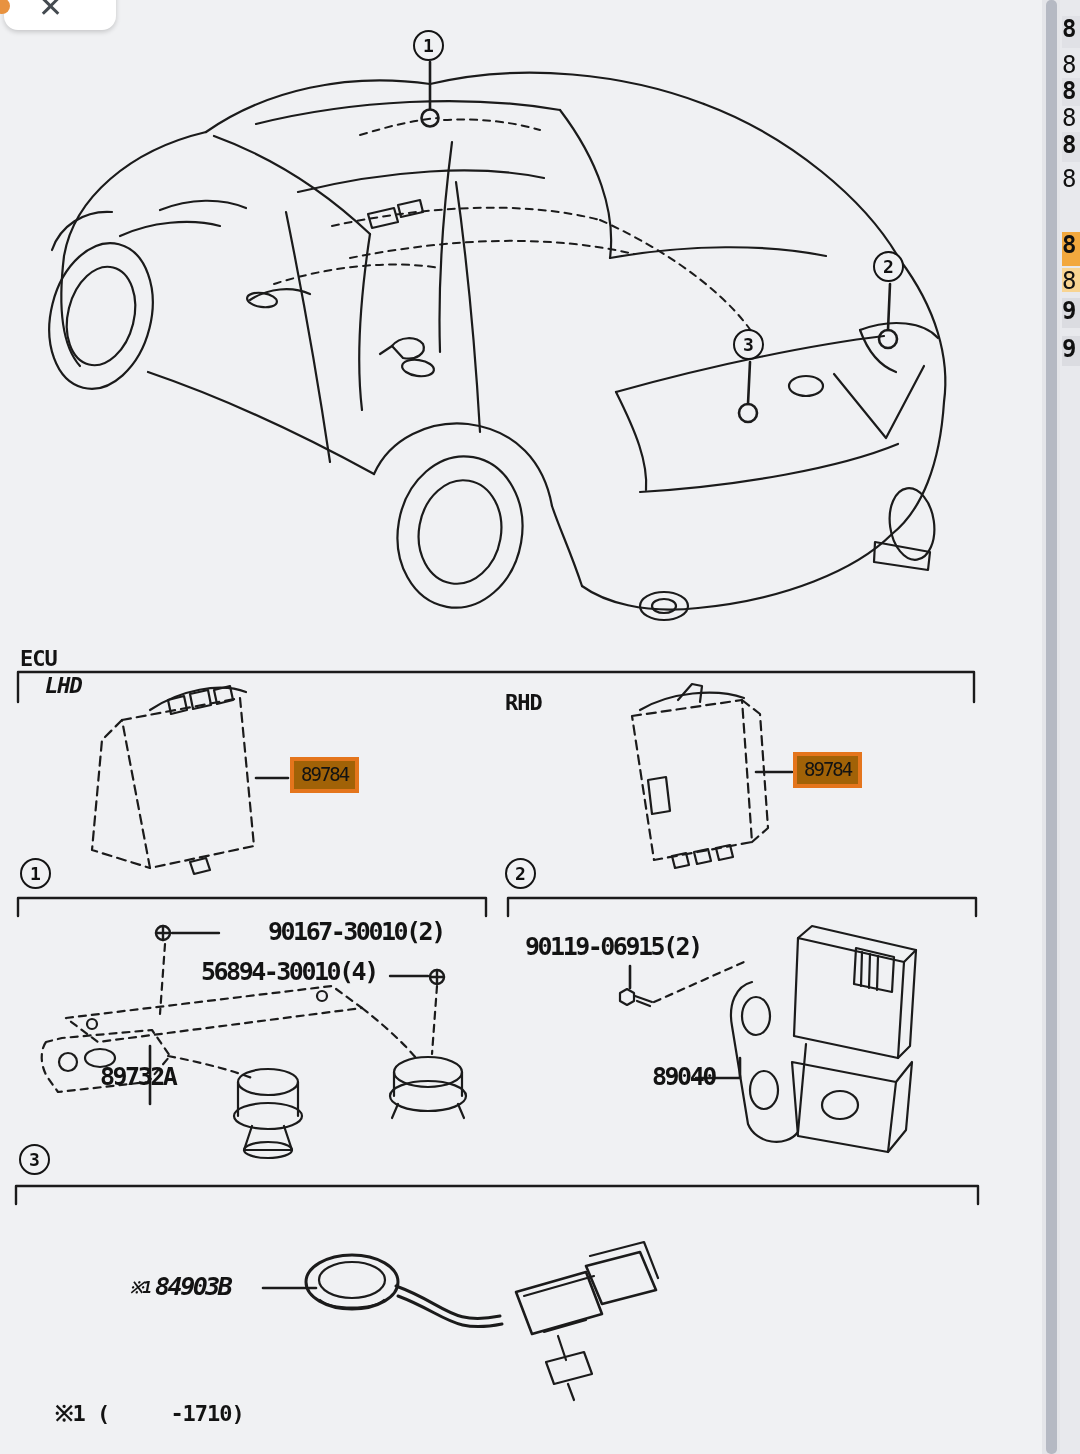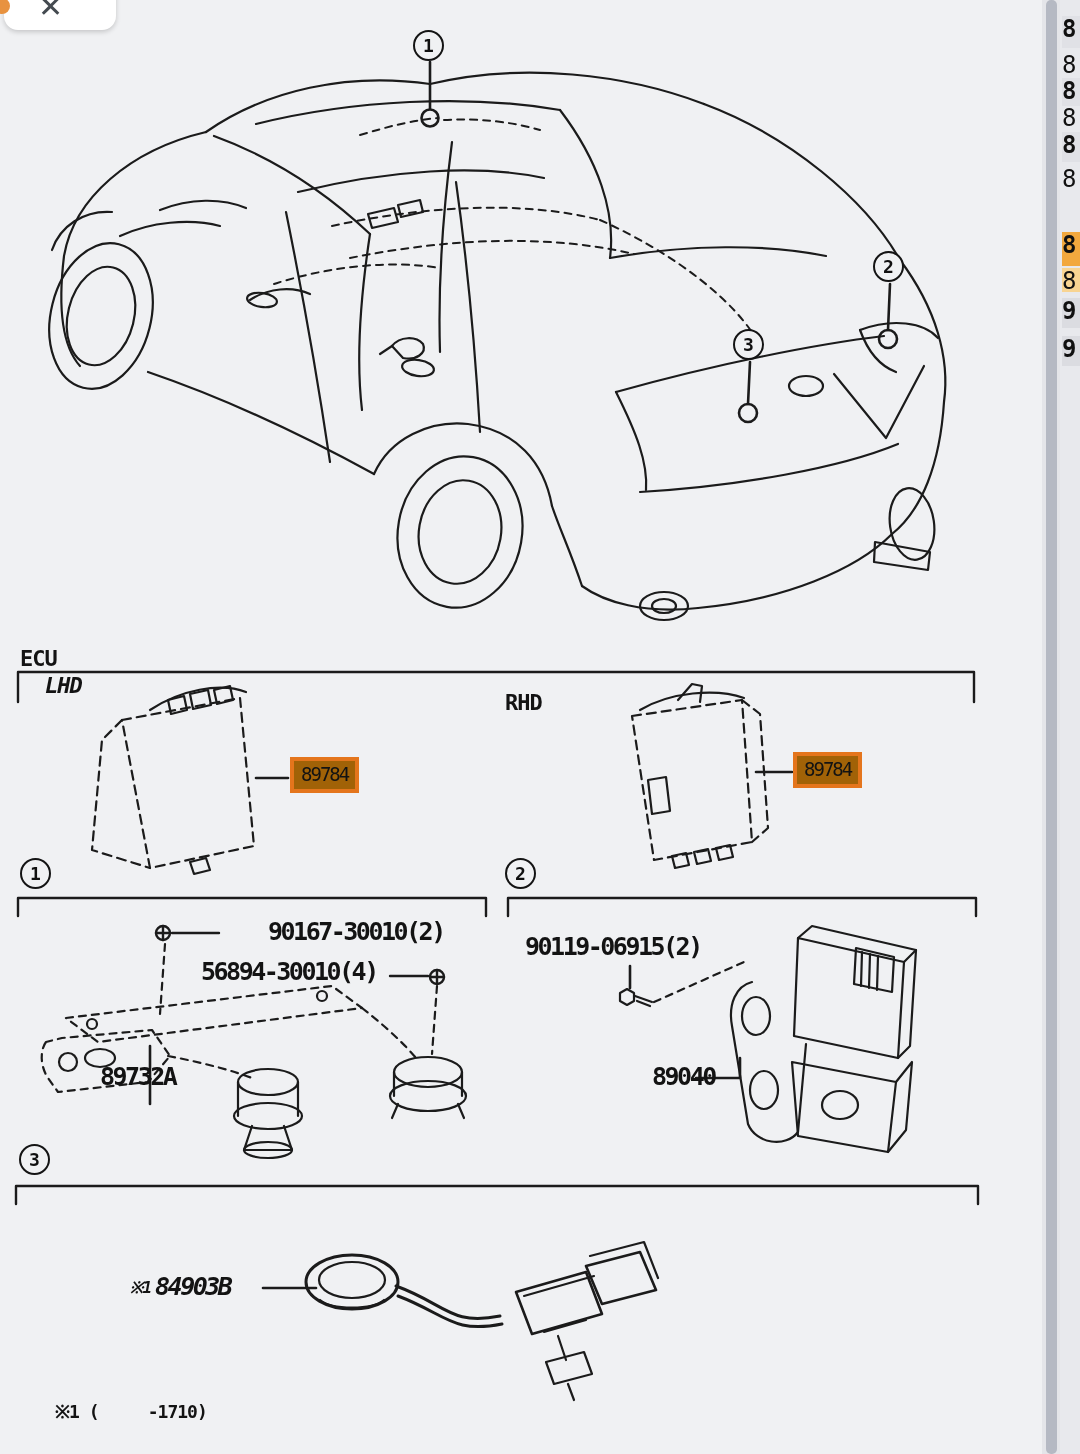--- a/index.html
+++ b/index.html
@@ -32,21 +32,21 @@
   .side-row {
     position:absolute; left:1062px; width:18px; overflow:hidden;
     font-weight:bold; font-size:24px; line-height:1.1; color:#111;
   }
   
   .lbl {
     position:absolute; white-space:nowrap; font-weight:bold; color:#131313;
     font-size:25px; letter-spacing:-2.5px; line-height:1;
   }
   .lbl-small { font-size:22px; letter-spacing:-1px; }
-  .lbl-note  { font-size:18px; letter-spacing:-1px; white-space:pre; }
+  .lbl-note  { font-size:22px; letter-spacing:-1px; white-space:pre; }
   .note-ref  { font-size:16px; letter-spacing:-1px; margin-right:4px; vertical-align:2px; }
   .part-box {
     position:absolute; border:4px solid #e4751c; background:#a16207;
     font-weight:normal; font-size:19px; letter-spacing:-2px; line-height:1;
     padding:4px 7px 5px; color:#131313; cursor:pointer;
   }
   .callout {
     position:absolute; width:31px; height:31px; border:2.5px solid #141414;
     border-radius:50%; background:#f0f1f3;
     display:flex; align-items:center; justify-content:center;

